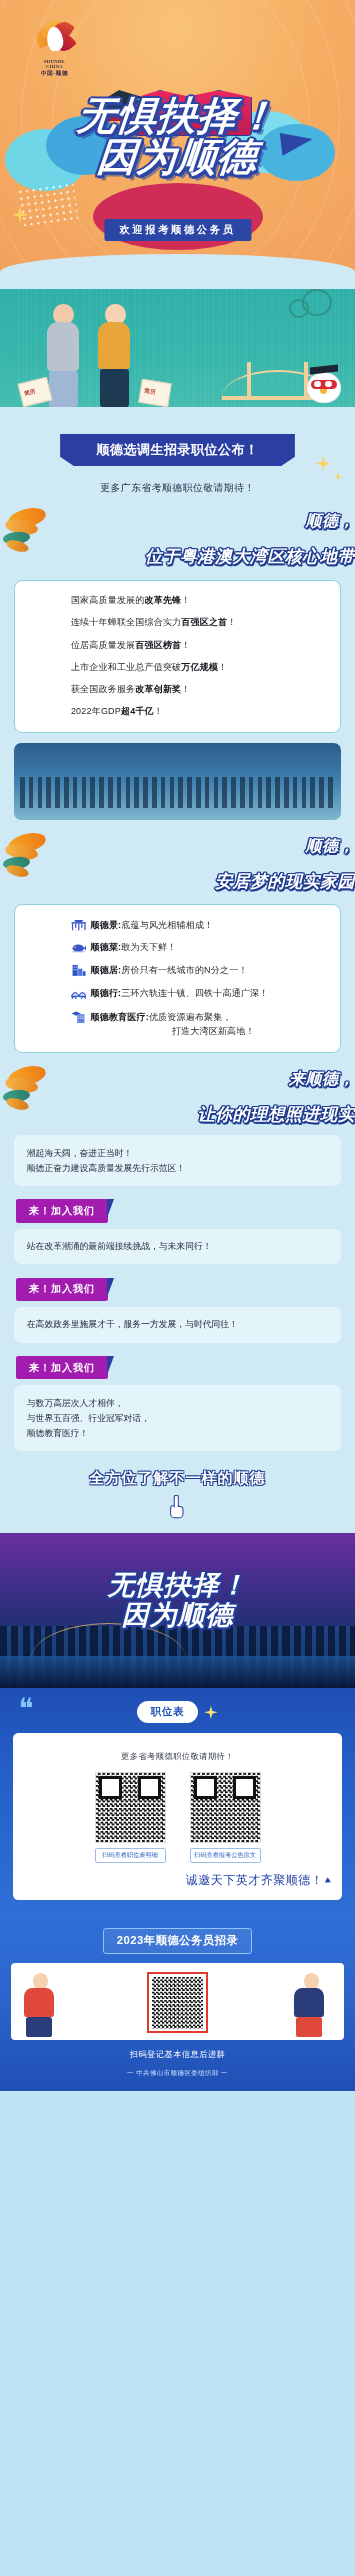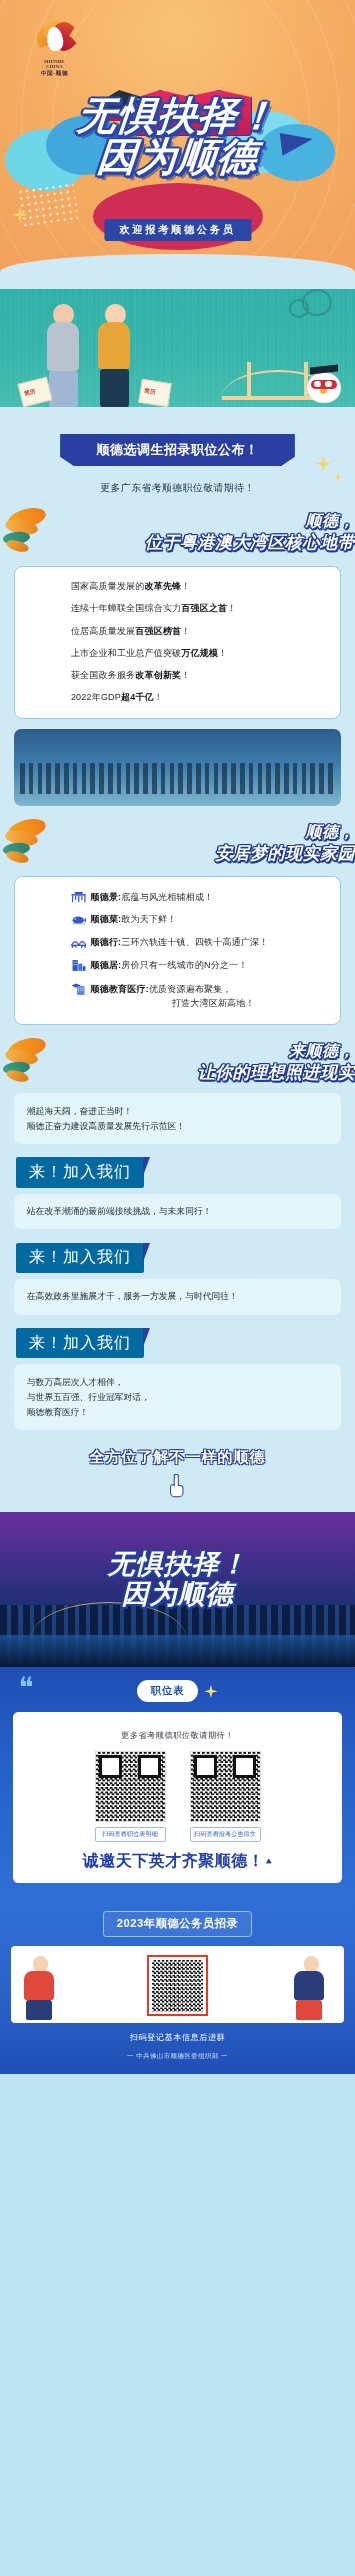--- a/index.html
+++ b/index.html
@@ -191,21 +191,21 @@
     border-radius:60% 40% 60% 40%;transform:rotate(-6deg);}
   .px4{width:23px;height:10.3px;left:3.1px;top:35px;background:linear-gradient(90deg,#f0a93c,#d97a18);
     border-radius:60% 40% 60% 40%;transform:rotate(16deg);}
   .outline-t{
     font-family:"DejaVu Sans",sans-serif;font-weight:900;font-style:italic;
     color:#fff;letter-spacing:0.5px;line-height:1.18;
   }
   .outline-t.l1{font-size:16px;
     text-shadow:1.5px 1.5px 0 #1e3a8f,-1px -1px 0 #1e3a8f,1px -1px 0 #1e3a8f,-1px 1px 0 #1e3a8f,
       0 -1px 0 #1e3a8f,0 1.5px 0 #1e3a8f,-1.5px 0 0 #1e3a8f,1.5px 0 0 #1e3a8f;}
-  .outline-t.l2{font-size:17px;margin-top:1px;
+  .outline-t.l2{font-size:17px;margin-top:15px;
     text-shadow:1.5px 1.5px 0 #1e3a8f,-1px -1px 0 #1e3a8f,1px -1px 0 #1e3a8f,-1px 1px 0 #1e3a8f,
       0 -1px 0 #1e3a8f,0 1.5px 0 #1e3a8f,-1.5px 0 0 #1e3a8f,1.5px 0 0 #1e3a8f;}
 
   
   .card{
     position:relative;margin:8.2px 14.4px 0;background:#fff;border-radius:8.2px;
     border:1px solid #8fd0e0;padding:13.4px 13.4px 13.4px 15.5px;overflow:hidden;
   }
   .card:before{
     content:"";position:absolute;inset:0;
@@ -220,21 +220,21 @@
   .li-ico{display:inline-block;width:15.5px;height:13.4px;vertical-align:-3.1px;margin-right:4.1px;}
 
   .photo-strip{margin:9.3px 14.4px 0;display:flex;gap:5.2px;}
   .photo{flex:1;height:77px;border-radius:7.2px;overflow:hidden;position:relative;}
   .photo.p-city{background:linear-gradient(180deg,#2b5d8c 0%,#3f7fae 48%,#7fb6cf 100%);}
   .photo.p-city:after{content:"";position:absolute;left:5.2px;bottom:11.3px;width:96%;height:31px;
     background:repeating-linear-gradient(90deg,#17344e 0 4.6px,transparent 4.6px 8.8px);opacity:.75;}
 
   
   .pill{
-    display:inline-block;background:#0369a1;color:#fff;font-size:16px;font-weight:400;
+    display:inline-block;background:#a21caf;color:#fff;font-size:10px;font-weight:700;
     padding:4.6px 13.4px;border-radius:2.1px;letter-spacing:1px;position:relative;
   }
   .pill:after{content:"";position:absolute;right:-6.2px;top:0;border-left:7.2px solid #2b3fa3;
     border-top:0 solid transparent;border-bottom:19.6px solid transparent;}
   .blue-card{
     margin:6.2px 14.4px 0;background:#e4f4fb;border-radius:7.2px;padding:10.3px 12.4px;
     font-size:8.8px;color:#1b2430;line-height:1.7;position:relative;z-index:2;
   }
   .pill-row{padding:13.4px 0 0 15.5px;}
 
@@ -280,21 +280,21 @@
   .qr-img{width:71px;height:71px;background:#fff;border:0.5px solid #d8dde5;
     background-image:
       repeating-conic-gradient(#111 0 25%, #fff 0 50%);
     background-size:4.6px 4.6px;position:relative;}
   .qr-img:before,.qr-img:after{content:"";position:absolute;width:17.5px;height:17.5px;
     border:3.6px solid #111;background:#fff;}
   .qr-img:before{left:3.1px;top:3.1px;}
   .qr-img:after{right:3.1px;top:3.1px;}
   .qr-cap{font-size:6.2px;color:#2b5fc4;margin-top:5.2px;border:0.5px solid #9fbbe8;
     border-radius:2.1px;padding:2.1px 3.1px;}
-  .qr-foot{color:#1f3fa8;font-size:16px;font-weight:700;margin-top:9.3px;letter-spacing:0.5px;}
+  .qr-foot{color:#1f3fa8;font-size:12px;font-weight:400;margin-top:9.3px;letter-spacing:0.5px;text-align:right;}
   .cursor{display:inline-block;width:0;height:0;border-left:5.7px solid #1f3fa8;
     border-bottom:3.6px solid transparent;border-top:3.6px solid transparent;transform:rotate(28deg);
     margin-left:3.1px;vertical-align:middle;}
 
   
   .bottom{background:linear-gradient(180deg,#2f6fd6 0%,#2b62c8 55%,#1f4fb5 100%);
     padding:11.3px 0 13.4px;text-align:center;position:relative;overflow:hidden;}
   .b-title{display:inline-block;color:#fff;font-size:11.3px;font-weight:700;letter-spacing:0.5px;
     border:1px solid #8fc4ff;border-radius:3.1px;padding:4.1px 12.4px;background:rgba(255,255,255,.08);}
   .b-white{margin:9.3px 11.3px 0;background:#fff;border-radius:4.1px;padding:9.3px 8.2px 7.2px;
@@ -476,40 +476,40 @@
             <svg width="15.5" height="11.3" viewBox="0 0 30 22">
                 <ellipse cx="14" cy="12" rx="11" ry="7" fill="#3a55c6"></ellipse>
                 <path d="M25 12 L30 6 L30 18 Z" fill="#3a55c6"></path>
                 <circle cx="8" cy="10" r="1.4" fill="#fff"></circle>
                 <path d="M3 19 h24" stroke="#8fb0e8" stroke-width="2"></path>
               </svg>
           </span><b>顺德菜:</b><span>敢为天下鲜！</span>
         </li>
         <li>
           <span class="li-ico">
-            <svg width="15.5" height="11.3" viewBox="0 0 30 22">
-                <path d="M1 16 Q8 2 15 16 Q22 2 29 16" stroke="#2f53c9" stroke-width="2" fill="none"></path>
-                <rect x="0" y="15" width="30" height="2.4" fill="#2f53c9"></rect>
-                <path d="M4 16 v-6 M8 16 v-9 M12 16 v-6 M18 16 v-6 M22 16 v-9 M26 16 v-6" stroke="#7c9ae0" stroke-width="1"></path>
-                <path d="M2 22 a4 5 0 0 1 8 0 M20 22 a4 5 0 0 1 8 0" fill="none" stroke="#2f53c9" stroke-width="2"></path>
-              </svg>
-          </span><b>顺德行:</b><span>三环六轨连十镇、四铁十高通广深！</span>
-        </li>
-        <li>
-          <span class="li-ico">
             <svg width="15.5" height="12.4" viewBox="0 0 30 24">
                 <rect x="3" y="2" width="10" height="21" fill="#2f53c9"></rect>
                 <rect x="14" y="9" width="8" height="14" fill="#4a74d8"></rect>
                 <rect x="23" y="14" width="5" height="9" fill="#2f53c9"></rect>
                 <rect x="5" y="5" width="2" height="2" fill="#fff"></rect>
                 <rect x="9" y="5" width="2" height="2" fill="#fff"></rect>
                 <rect x="5" y="10" width="2" height="2" fill="#fff"></rect>
                 <rect x="9" y="10" width="2" height="2" fill="#fff"></rect>
               </svg>
           </span><b>顺德居:</b><span>房价只有一线城市的N分之一！</span>
+        </li>
+        <li>
+          <span class="li-ico">
+            <svg width="15.5" height="11.3" viewBox="0 0 30 22">
+                <path d="M1 16 Q8 2 15 16 Q22 2 29 16" stroke="#2f53c9" stroke-width="2" fill="none"></path>
+                <rect x="0" y="15" width="30" height="2.4" fill="#2f53c9"></rect>
+                <path d="M4 16 v-6 M8 16 v-9 M12 16 v-6 M18 16 v-6 M22 16 v-9 M26 16 v-6" stroke="#7c9ae0" stroke-width="1"></path>
+                <path d="M2 22 a4 5 0 0 1 8 0 M20 22 a4 5 0 0 1 8 0" fill="none" stroke="#2f53c9" stroke-width="2"></path>
+              </svg>
+          </span><b>顺德行:</b><span>三环六轨连十镇、四铁十高通广深！</span>
         </li>
         <li>
           <span class="li-ico">
             <svg width="15.5" height="13.4" viewBox="0 0 30 26">
                 <path d="M1 7 L10 3 L19 7 L10 11 Z" fill="#2f53c9"></path>
                 <rect x="12" y="8" width="14" height="17" fill="#5a82de"></rect>
                 <rect x="14" y="11" width="2" height="2" fill="#fff"></rect>
                 <rect x="18" y="11" width="2" height="2" fill="#fff"></rect>
                 <rect x="22" y="11" width="2" height="2" fill="#fff"></rect>
                 <rect x="14" y="15" width="2" height="2" fill="#fff"></rect>

